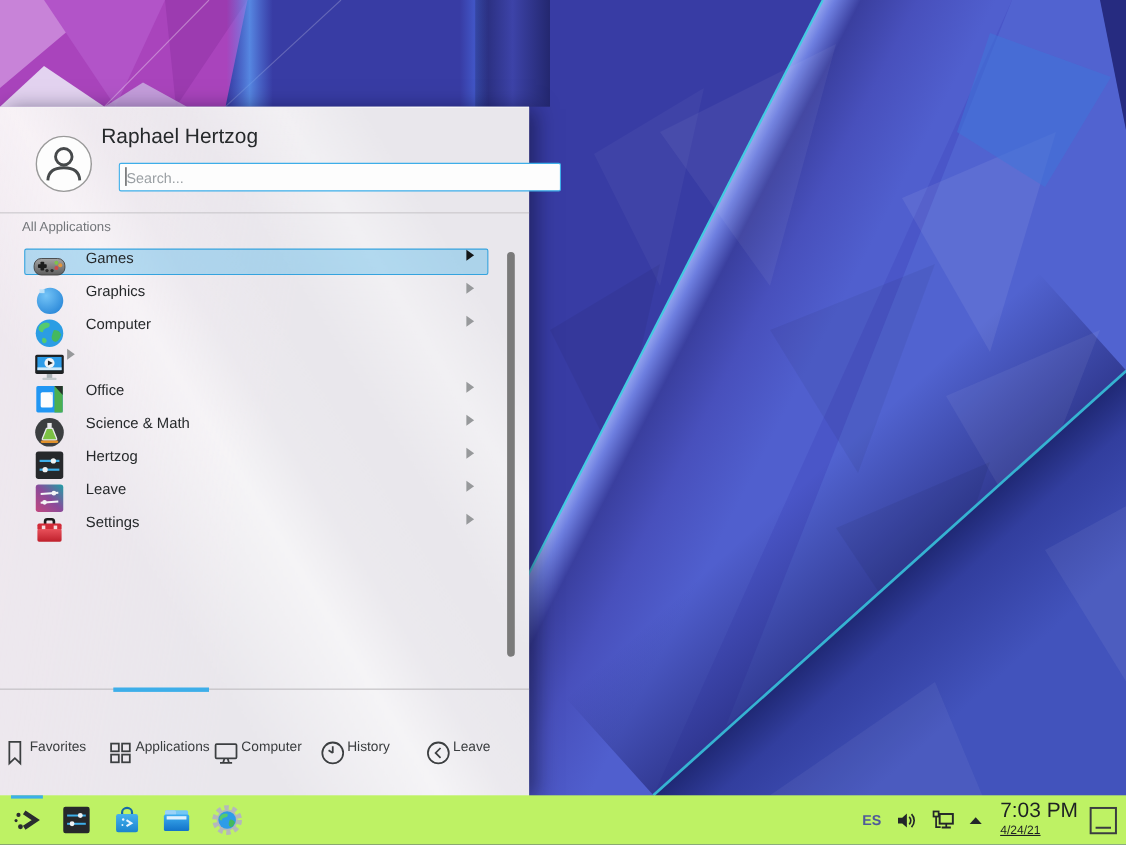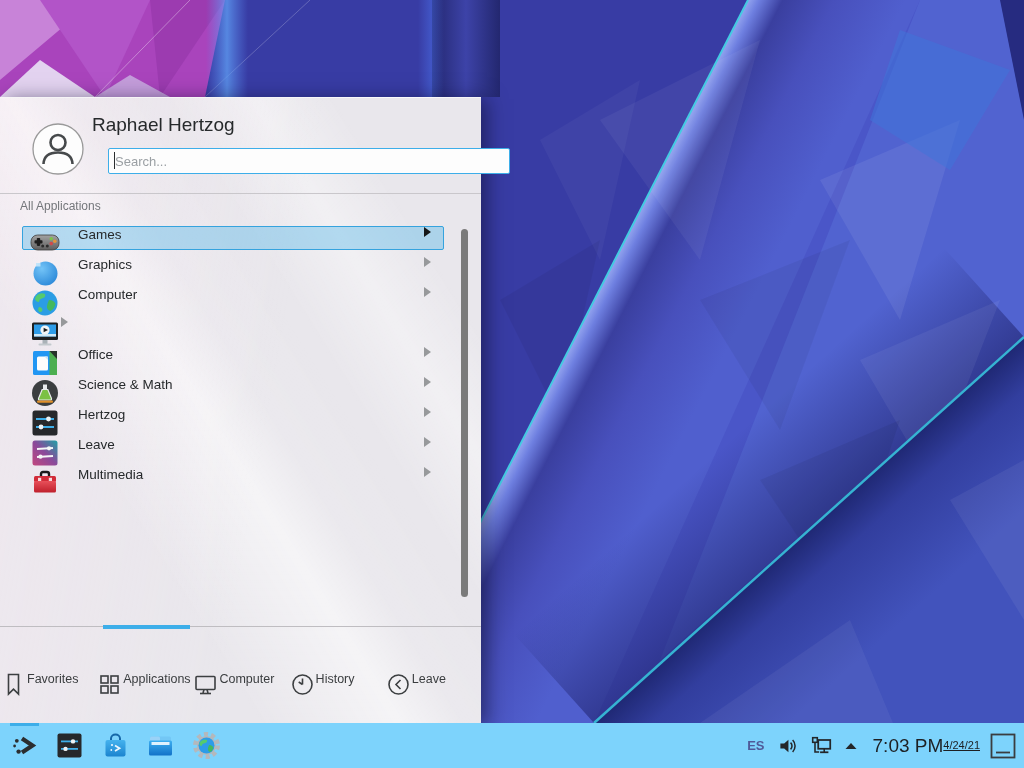--- a/index.html
+++ b/index.html
@@ -44,27 +44,27 @@
     border-radius:3.5px;background:#7a7a7a;}
 
   .tab-bar{position:absolute;left:0;top:528px;width:100%;height:98px;
     border-top:1px solid #bfbdc1;box-sizing:border-box;display:flex;}
   .active-indicator{position:absolute;left:103px;top:-2px;width:87px;height:4px;background:#3daee9;}
   .tab{flex:1;display:flex;flex-direction:row;align-items:center;cursor:default;}
   .tab svg{width:27px;height:27px;margin-top:17px;}
   .tab .tab-label{margin-top:7px;font-size:12.5px;color:#3a3d3f;}
 
   
-  .taskbar{position:absolute;left:0;bottom:0;width:100%;height:45px;background:#7dd3fc;z-index:20;}
+  .taskbar{position:absolute;left:0;bottom:0;width:100%;height:45px;background:#bef264;z-index:20;}
   .tb-icon{position:absolute;top:8px;width:29px;height:29px;}
   .launcher-indicator{position:absolute;left:10px;top:0;width:29px;height:3px;background:#3daee9;}
   .tray{position:absolute;right:6px;top:0;height:100%;display:flex;align-items:center;}
   .kb-layout{font-size:13px;font-weight:bold;color:#4f5a99;margin-right:12px;}
   .tray svg.tray-ic{margin-right:10px;}
-  .clock{display:flex;flex-direction:row;align-items:center;margin:0 10px 0 4px;color:#1d2023;}
+  .clock{display:flex;flex-direction:column;align-items:flex-start;margin:0 10px 0 4px;color:#1d2023;}
   .clock .time{font-size:19px;line-height:20px;}
   .clock .date{font-size:11px;line-height:15px;text-decoration:underline;}
   .show-desktop{width:26px;height:26px;margin-right:2px;}
 </style>
 </head>
 <body>
 
 <div class="desktop">
 
   <svg class="wallpaper" viewBox="0 0 1024 768" preserveAspectRatio="none">
@@ -284,21 +284,21 @@
             <stop offset="0" stop-color="#e8505a"></stop>
                 <stop offset="1" stop-color="#bf202c"></stop>
               </linearGradient>
             </defs>
           <path d="M12 9.5 V7 Q12 5 14 5 H18 Q20 5 20 7 V9.5" fill="none" stroke="#1a1a1a" stroke-width="2.4"></path>
           <rect x="5" y="9" width="22" height="6" rx="1.5" fill="#d12b38"></rect>
           <rect x="5" y="14" width="22" height="11.5" rx="1.5" fill="url(#boxg)"></rect>
           <rect x="9" y="10.8" width="3.2" height="3.2" fill="#f6dadd"></rect>
           <rect x="19.8" y="10.8" width="3.2" height="3.2" fill="#f6dadd"></rect>
         </svg>
-        <span class="cat-label">Multimedia</span>
+        <span class="cat-label">Settings</span>
         <span class="chev"></span>
       </div>
 
     </div>
 
     <div class="scroll-thumb"></div>
 
     <div class="tab-bar">
       <div class="active-indicator"></div>
 

